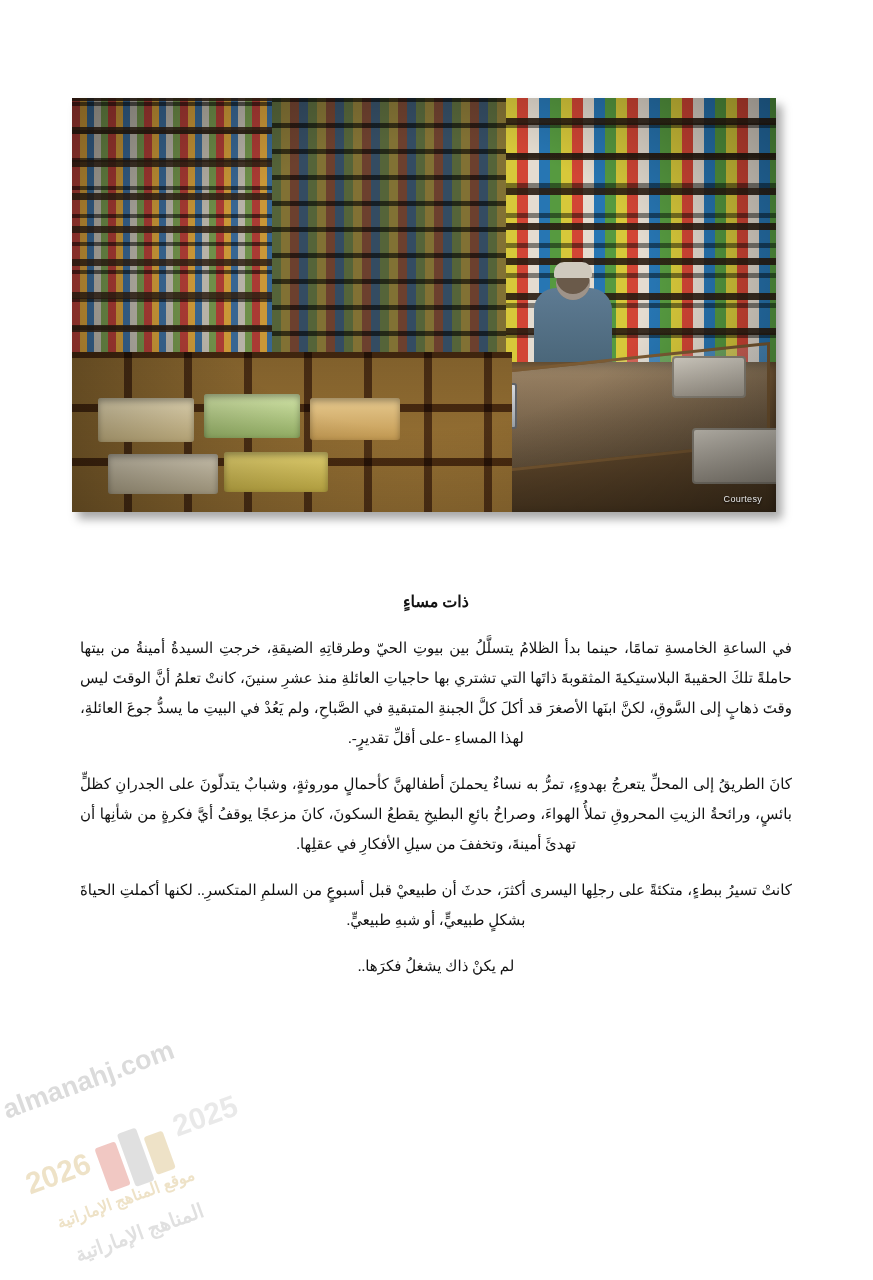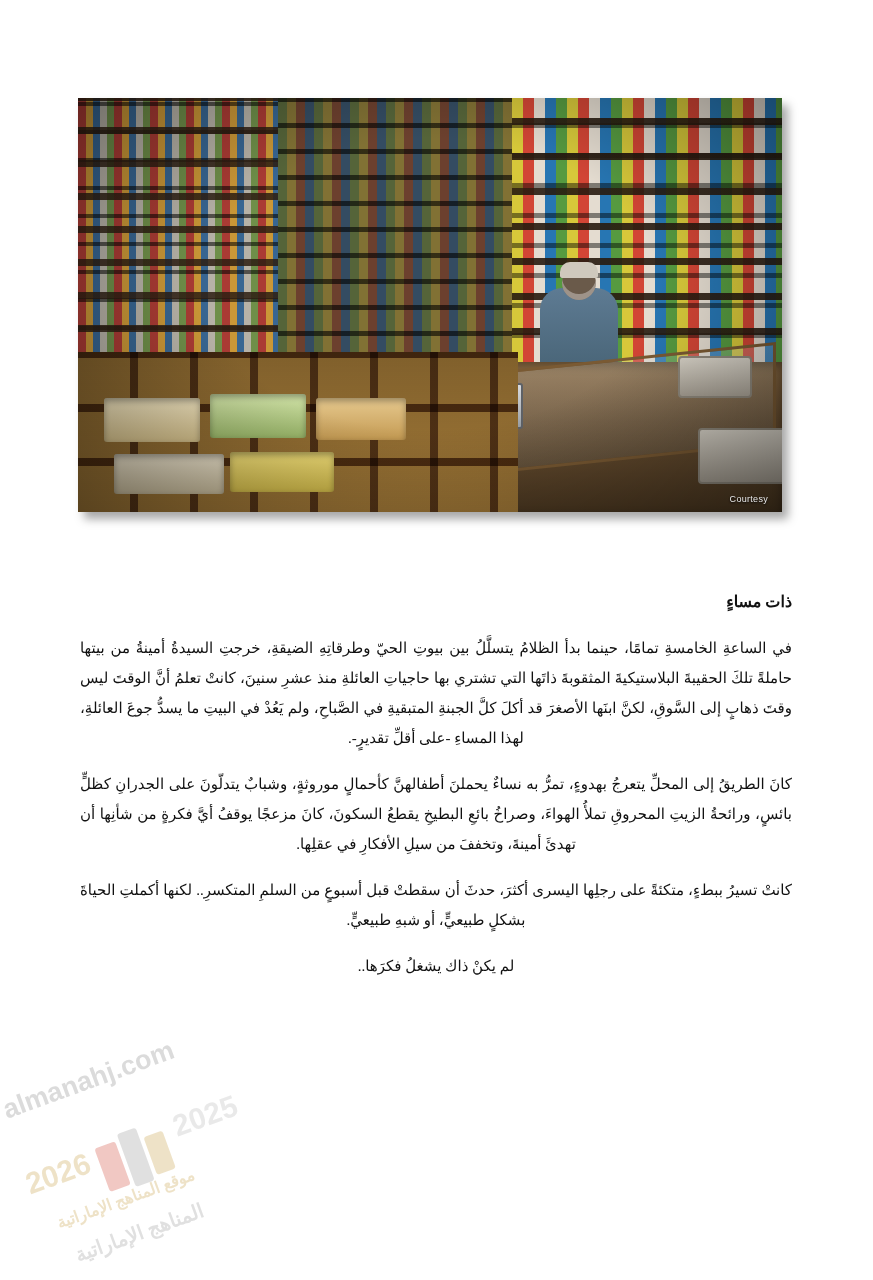--- a/index.html
+++ b/index.html
@@ -12,21 +12,21 @@
     height: 1280px;
     position: relative;
     overflow: hidden;
     font-family: "Liberation Serif", "DejaVu Serif", serif;
     color: #111111;
   }
 
   
   .figure-wrap {
     position: absolute;
-    left: 78px;
+    left: 72px;
     top: 98px;
     width: 704px;
     height: 414px;
     box-shadow: 6px 7px 9px rgba(0,0,0,0.35);
     background: #2a2420;
     overflow: hidden;
   }
   .photo {
     position: absolute;
     inset: 0;
@@ -183,20 +183,21 @@
   
   .text-body {
     position: absolute;
     left: 80px;
     top: 592px;
     width: 712px;
     text-align: justify;
     direction: rtl;
   }
   .doc-title {
+    text-align: center;
     font-size: 16px;
     font-weight: bold;
     margin: 0 0 22px 0;
     letter-spacing: 0.2px;
   }
   .para {
     font-size: 15px;
     line-height: 2.0;
     margin: 0 0 16px 0;
     text-align: justify;
@@ -318,21 +319,21 @@
 
     <div class="vignette"></div>
     <div class="courtesy">Courtesy</div>
   </div>
 </div>
 
 <div class="text-body">
   <h1 class="doc-title">ذات مساءٍ</h1>
   <p class="para">في الساعةِ الخامسةِ تمامًا، حينما بدأ الظلامُ يتسلَّلُ بين بيوتِ الحيّ وطرقاتِهِ الضيقةِ، خرجتِ السيدةُ أمينةُ من بيتها حاملةً تلكَ الحقيبةَ البلاستيكيةَ المثقوبةَ ذاتَها التي تشتري بها حاجياتِ العائلةِ منذ عشرِ سنينَ، كانتْ تعلمُ أنَّ الوقتَ ليس وقتَ ذهابٍ إلى السَّوقِ، لكنَّ ابنَها الأصغرَ قد أكلَ كلَّ الجبنةِ المتبقيةِ في الصَّباحِ، ولم يَعُدْ في البيتِ ما يسدُّ جوعَ العائلةِ، لهذا المساءِ -على أقلِّ تقديرٍ-.</p>
   <p class="para">كانَ الطريقُ إلى المحلِّ يتعرجُ بهدوءٍ، تمرُّ به نساءٌ يحملنَ أطفالهنَّ كأحمالٍ موروثةٍ، وشبابٌ يتدلّونَ على الجدرانِ كظلٍّ بائسٍ، ورائحةُ الزيتِ المحروقِ تملأُ الهواءَ، وصراخُ بائعِ البطيخِ يقطعُ السكونَ، كانَ مزعجًا يوقفُ أيَّ فكرةٍ من شأنِها أن تهدئَ أمينةَ، وتخففَ من سيلِ الأفكارِ في عقلِها.</p>
-  <p class="para">كانتْ تسيرُ ببطءٍ، متكئةً على رجلِها اليسرى أكثرَ، حدثَ أن سقطتْ قبل أسبوعٍ من السلمِ المتكسرِ.. لكنها أكملتِ الحياةَ بشكلٍ طبيعيٍّ، أو شبهِ طبيعيٍّ.</p>
+  <p class="para">كانتْ تسيرُ ببطءٍ، متكئةً على رجلِها اليسرى أكثرَ، حدثَ أن طبيعيْ قبل أسبوعٍ من السلمِ المتكسرِ.. لكنها أكملتِ الحياةَ بشكلٍ طبيعيٍّ، أو شبهِ طبيعيٍّ.</p>
   <p class="para short">لم يكنْ ذاك يشغلُ فكرَها..</p>
 </div>
 
 <div class="watermark">
   <div class="wm-domain">almanahj.com</div>
   <div class="wm-year-left">2026</div>
   <div class="wm-logo">
     <span class="blk b1"></span>
     <span class="blk b2"></span>
     <span class="blk b3"></span>

